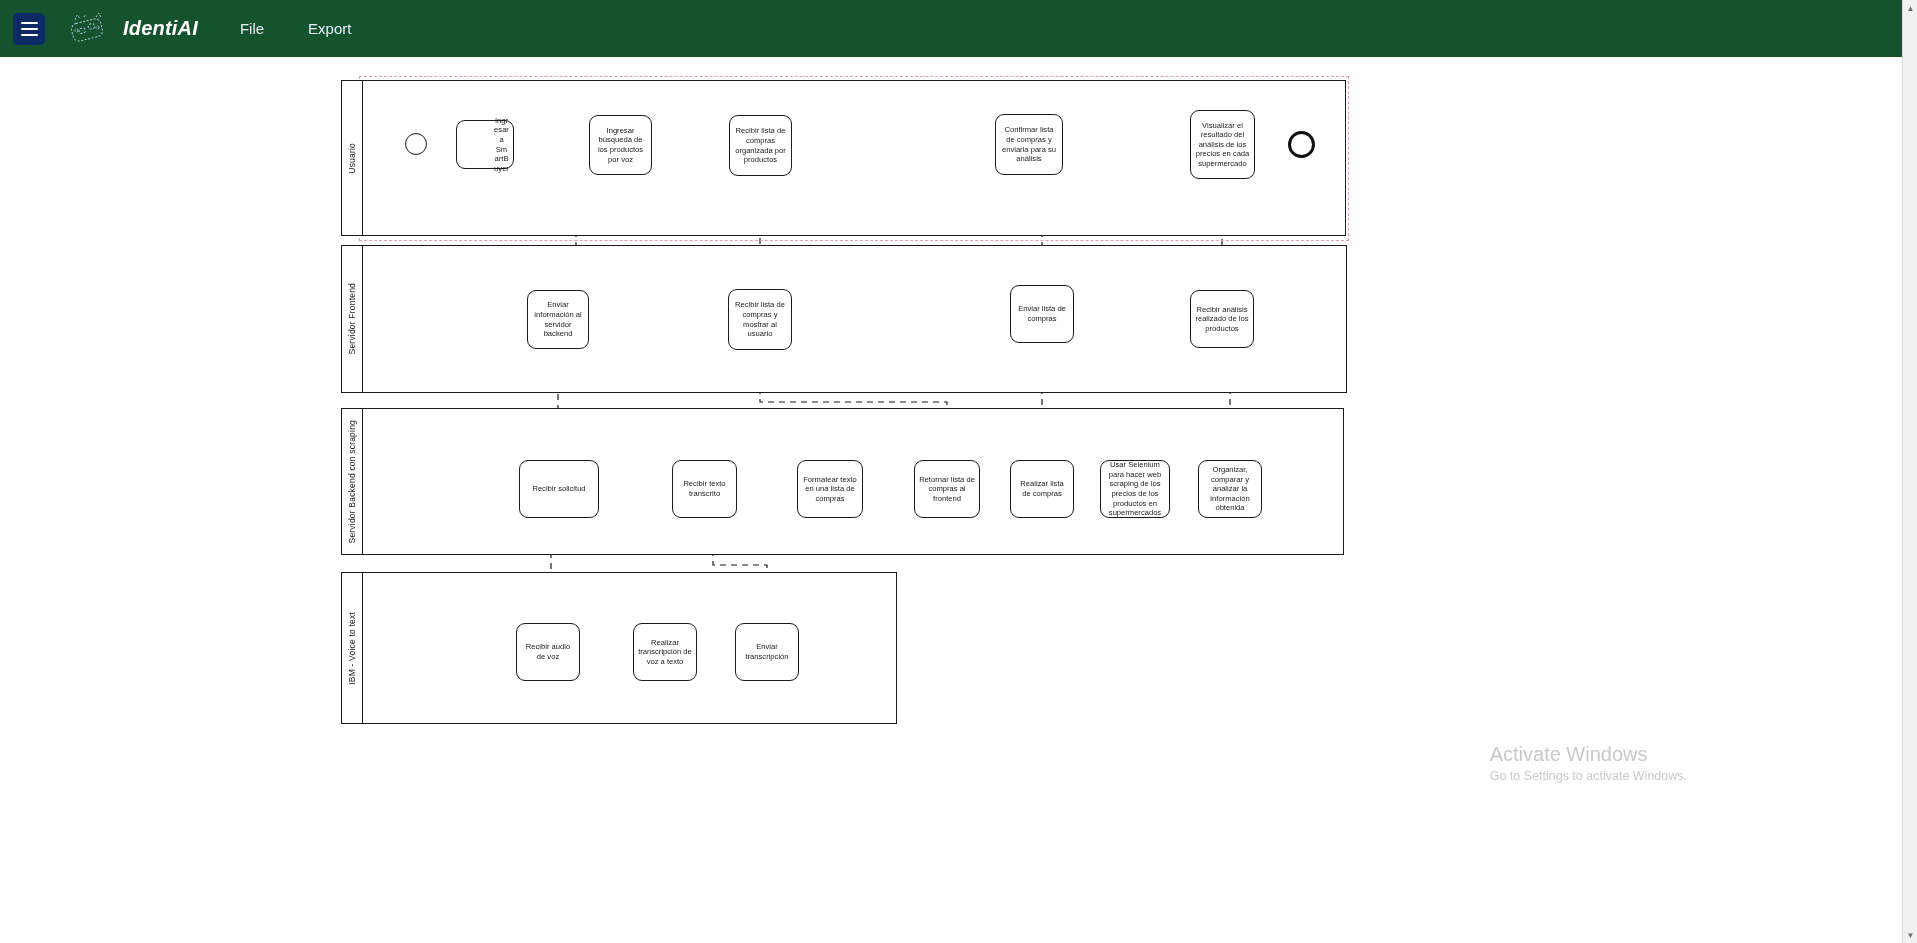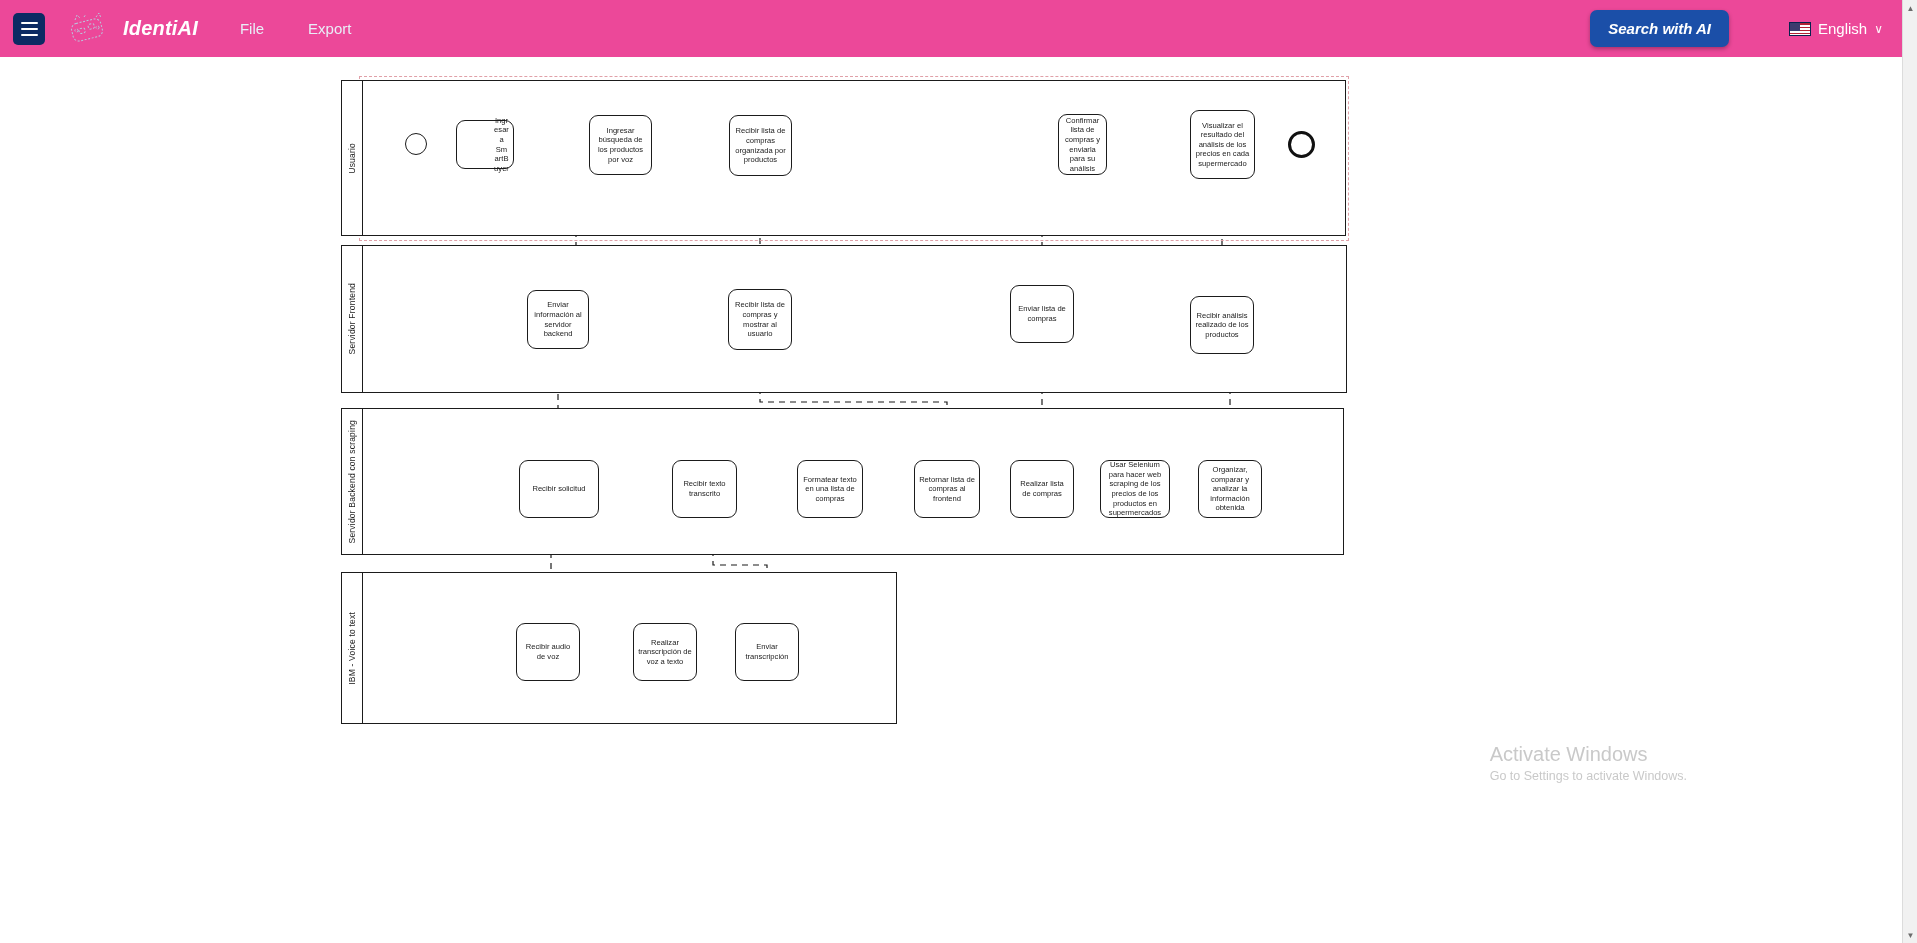--- a/index.html
+++ b/index.html
@@ -6,21 +6,21 @@
   html, body { margin:0; padding:0; }
   body {
     width:1917px; height:943px;
     font-family:"Liberation Sans", sans-serif;
     background:#ffffff; overflow:hidden; position:relative;
   }
 
   
   #header {
     position:absolute; left:0; top:0; width:1917px; height:57px;
-    background:#ec4899; display:flex; align-items:center;
+    background:#14532d; display:flex; align-items:center;
   }
   #hamburger {
     width:32px; height:32px; margin-left:13px; background:#0c2a63;
     border-radius:5px; display:flex; flex-direction:column;
     align-items:center; justify-content:center; gap:4px; cursor:pointer;
   }
   #hamburger span { display:block; width:17px; height:2px; background:#fff; border-radius:1px; }
   #logo-mark { margin-left:18px; width:48px; height:40px; position:relative; }
   #brand {
     margin-left:12px; color:#ffffff; font-size:20px; font-weight:bold;
@@ -155,34 +155,20 @@
         <path d="M21 8 L23 5"></path>
       </g>
     </svg>
   </div>
 
   <div id="brand">IdentiAI</div>
 
   <div class="menu-item" id="menu-file">File</div>
   <div class="menu-item">Export</div>
 
-  <div id="header-right">
-    <button id="search-ai-btn">Search with AI</button>
-    <div id="lang-picker">
-      <span id="flag">
-        <span class="stripe" style="top:2px"></span>
-        <span class="stripe" style="top:5px"></span>
-        <span class="stripe" style="top:8px"></span>
-        <span class="stripe" style="top:11px"></span>
-        <span class="canton"></span>
-      </span>
-      <span>English</span>
-      <span class="chev">∨</span>
-    </div>
-  </div>
 </div>
 
 <div id="vscroll">
   <div class="scroll-arrow" id="vscroll-up">▲</div>
   <div id="vscroll-thumb"></div>
   <div class="scroll-arrow" id="vscroll-down">▼</div>
 </div>
 
 <div id="palette">
 
@@ -373,37 +359,37 @@
 
     <div class="task" style="left:456px; top:63px; width:58px; height:49px;padding-left:37px;">
       <span>Ingresar a SmartBuyer</span>
     </div>
     <div class="task" style="left:545px; top:58px; width:63px; height:60px;margin-left:44px;">
       <span>Ingresar búsqueda de los productos por voz</span>
     </div>
     <div class="task" style="left:729px; top:58px; width:63px; height:61px;">
       <span>Recibir lista de compras organizada por productos</span>
     </div>
-    <div class="task" style="left:1058px; top:57px; width:49px; height:61px;">
+    <div class="task" style="left:995px; top:57px; width:68px; height:61px;">
       <span>Confirmar lista de compras y enviarla para su análisis</span>
     </div>
     <div class="task" style="left:1190px; top:53px; width:65px; height:69px;">
       <span>Visualizar el resultado del análisis de los precios en cada supermercado</span>
     </div>
 
     <div class="task" style="left:527px; top:233px; width:62px; height:59px;">
       <span>Enviar información al servidor backend</span>
     </div>
     <div class="task" style="left:728px; top:232px; width:64px; height:61px;">
       <span>Recibir lista de compras y mostrar al usuario</span>
     </div>
     <div class="task" style="left:1010px; top:228px; width:64px; height:58px;">
       <span>Enviar lista de compras</span>
     </div>
-    <div class="task" style="left:1190px; top:239px; width:64px; height:58px;">
+    <div class="task" style="left:1190px; top:233px; width:64px; height:58px;">
       <span>Recibir análisis realizado de los productos</span>
     </div>
 
     <div class="task" style="left:519px; top:403px; width:80px; height:58px;">
       <span>Recibir solicitud</span>
     </div>
     <div class="task" style="left:672px; top:403px; width:65px; height:58px;">
       <span>Recibir texto transcrito</span>
     </div>
     <div class="task" style="left:797px; top:403px; width:66px; height:58px;">

